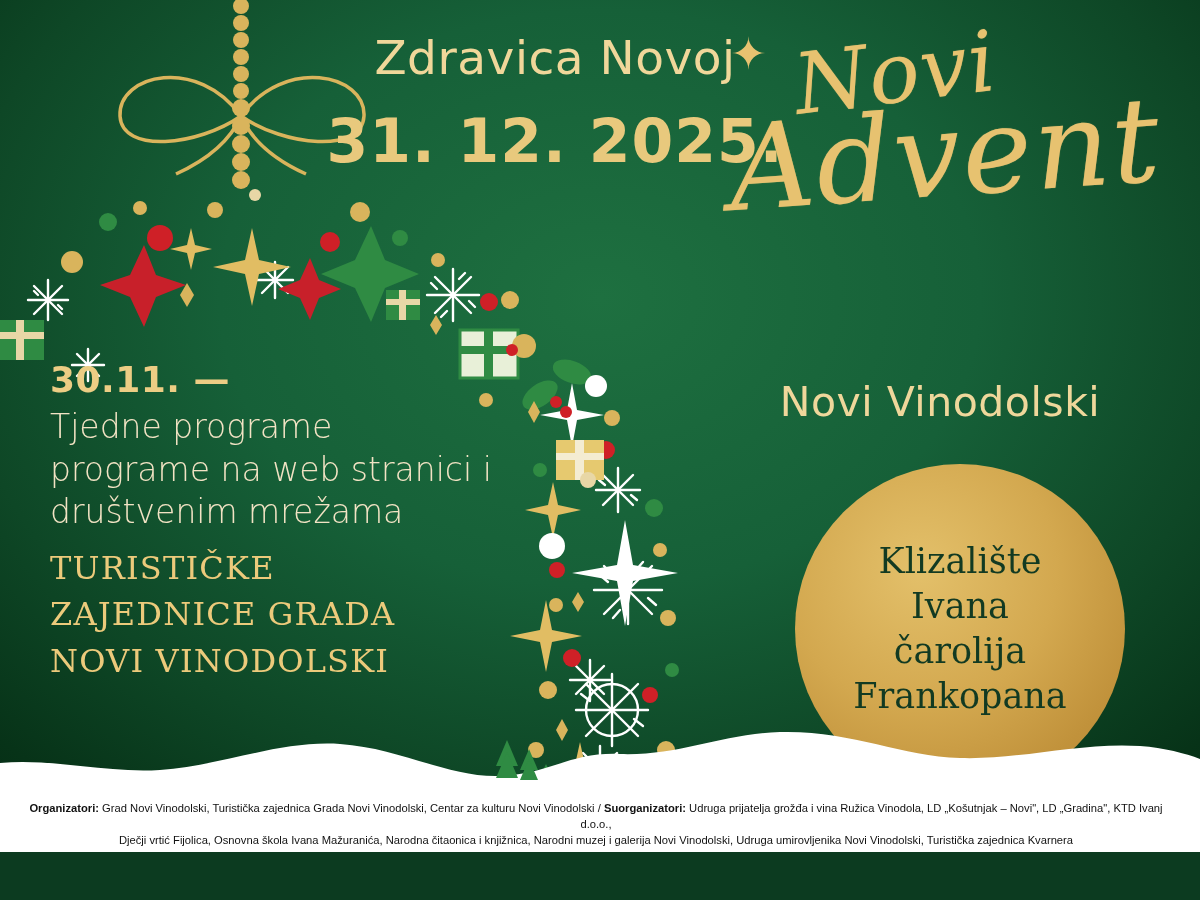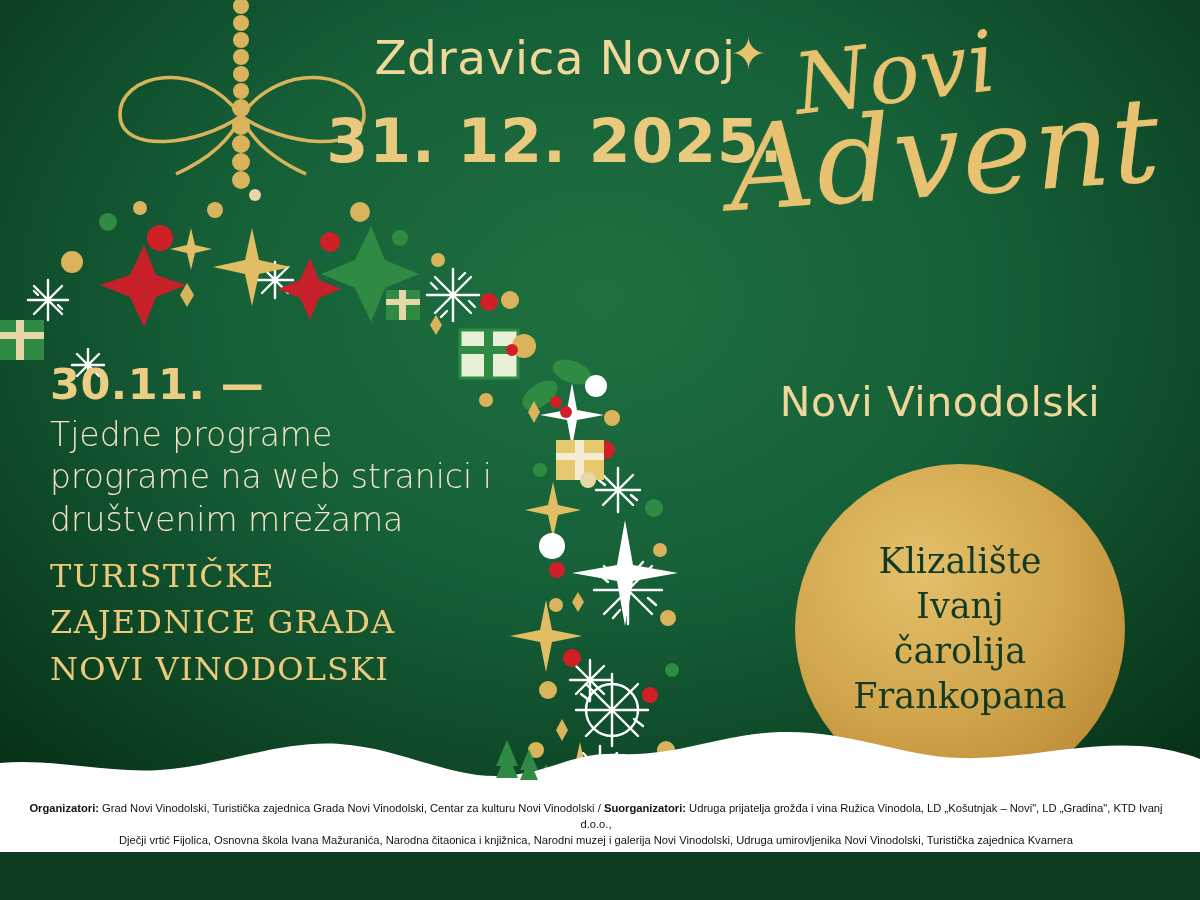--- a/index.html
+++ b/index.html
@@ -151,21 +151,21 @@
   
   .left-block {
     position: absolute;
     left: 50px;
     top: 360px;
     width: 470px;
   }
   .left-block .dates {
     font-family: "DejaVu Sans", sans-serif;
     font-weight: bold;
-    font-size: 43px;
+    font-size: 36px;
     color: #eccd84;
     line-height: 1.12;
     letter-spacing: 0.5px;
   }
   .left-block .desc {
     font-family: "DejaVu Sans", sans-serif;
     font-size: 33px;
     color: #f2e3c4;
     line-height: 1.28;
     margin-top: 6px;
@@ -404,21 +404,21 @@
     <div class="logo-script">
       <span class="novi">Novi</span>
       <span class="advent">Advent</span>
     </div>
   </div>
   <div class="logo-city">Novi Vinodolski</div>
 
   <div class="gold-circle">
     <div class="txt">
       <div>Klizalište</div>
-      <div>Ivanj</div>
+      <div>Ivana</div>
       <div>čarolija</div>
       <div>Frankopana</div>
     </div>
   </div>
 
   <div class="left-block">
     <div class="dates">
       <div>30.11. —</div>
     </div>
     <div class="desc">

